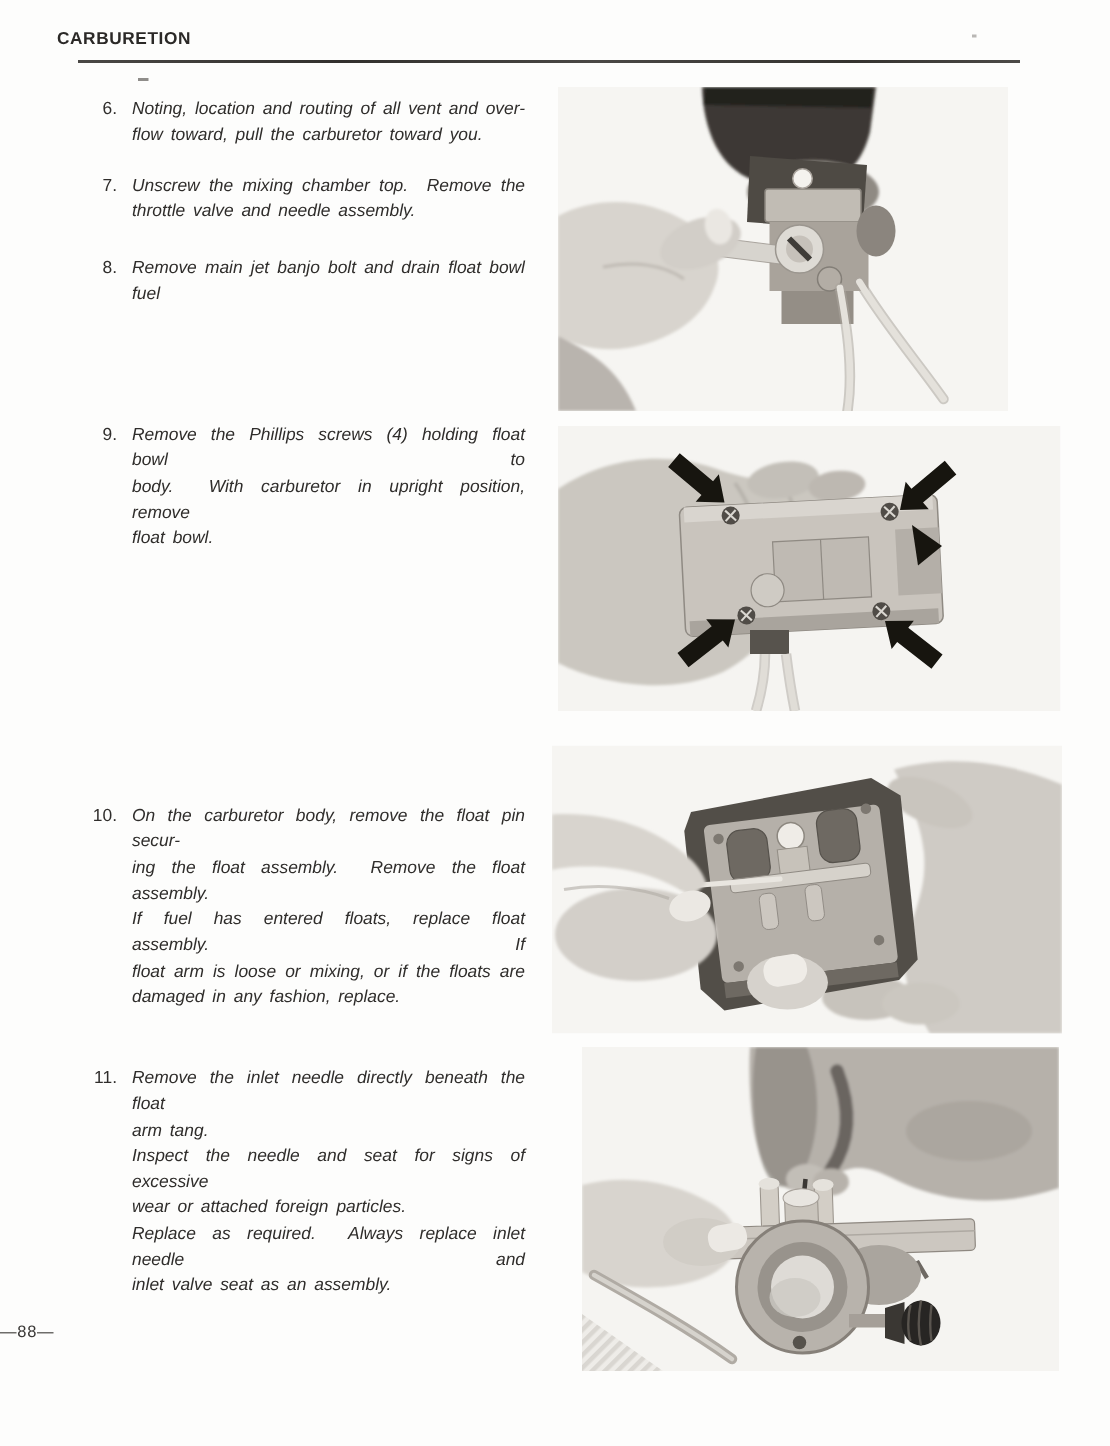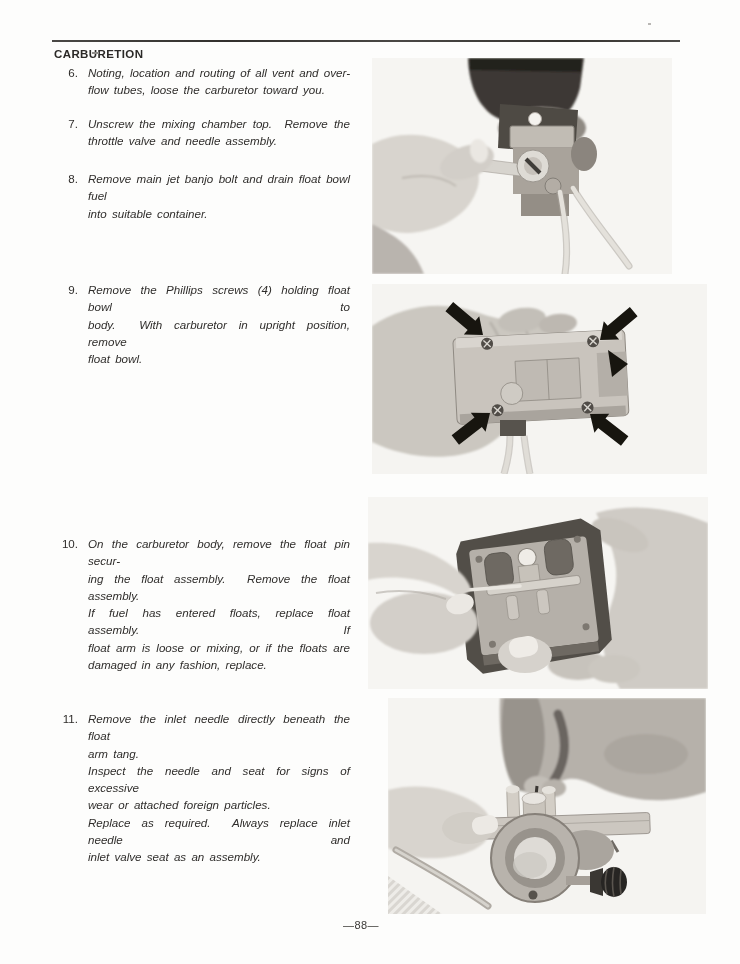--- a/index.html
+++ b/index.html
@@ -1,24 +1,24 @@
 <!DOCTYPE html>
 <html><head>
 <meta charset="utf-8">
 <style>
   html,body{margin:0;padding:0;background:#ffffff;}
   .page{position:relative;width:740px;height:964px;background:#fdfdfc;
         font-family:"Liberation Sans",sans-serif;color:#2f2d2b;overflow:hidden;}
-  .hdr{position:absolute;left:54px;top:20px;font-size:11.5px;font-weight:bold;
-       letter-spacing:.4px;color:#2b2927;margin-top:28px;}
+  .hdr{position:absolute;left:38px;top:20px;font-size:11.5px;font-weight:bold;
+       letter-spacing:.4px;color:#2b2927;}
   .rule{position:absolute;left:52px;top:40px;width:628px;height:2px;
         background:linear-gradient(90deg,#4a4845,#32302d 28%,#4a4845 55%,#35332f 82%,#4c4a47);}
   .dash-artifact{position:absolute;left:92px;top:52px;width:7px;height:2px;background:#8f8d8a;}
   .speck{position:absolute;left:648px;top:23px;width:3px;height:2px;background:#b9b7b4;}
-  .pageno{position:absolute;left:0;top:919px;width:722px;text-align:center;
+  .pageno{position:absolute;left:0;top:882px;width:722px;text-align:left;
           font-size:11px;color:#3a3836;letter-spacing:.5px;}
   .inst{position:absolute;left:0;width:360px;font-size:11.6px;line-height:17.3px;}
   .num{position:absolute;left:40px;width:38px;text-align:right;}
   .ibody{margin-left:88px;width:262px;word-spacing:2px;}
   .para .line{text-align:justify;text-align-last:justify;font-style:italic;}
   .para .line:last-child{text-align-last:left;}
   figure.photo{position:absolute;margin:0;padding:0;}
   figure.photo svg{display:block;width:100%;height:100%;}
   .scanline{position:absolute;left:703px;top:500px;width:1px;height:162px;background:#e3e1dd;}
 </style>
@@ -32,39 +32,38 @@
   <div class="dash-artifact"></div>
   <div class="speck"></div>
   <div class="scanline"></div>
 
   <div id="instructions">
       <div class="inst" style="top: 64px;">
         <div class="num">6.</div>
         <div class="ibody">
           <div class="para">
             <div class="line">Noting, location and routing of all vent and over-</div>
-            <div class="line">flow tubes, loose the carburetor toward you.</div>
+            <div class="line">flow toward, pull the carburetor toward you.</div>
           </div>
         </div>
       </div>
       <div class="inst" style="top: 115px;">
         <div class="num">7.</div>
         <div class="ibody">
           <div class="para">
             <div class="line">Unscrew the mixing chamber top.&nbsp; Remove the</div>
             <div class="line">throttle valve and needle assembly.</div>
           </div>
         </div>
       </div>
       <div class="inst" style="top: 170px;">
         <div class="num">8.</div>
         <div class="ibody">
           <div class="para">
             <div class="line">Remove main jet banjo bolt and drain float bowl fuel</div>
-            <div class="line">into suitable container.</div>
           </div>
         </div>
       </div>
       <div class="inst" style="top: 281px;">
         <div class="num">9.</div>
         <div class="ibody">
           <div class="para">
             <div class="line">Remove the Phillips screws (4) holding float bowl to</div>
             <div class="line">body.&nbsp; With carburetor in upright position, remove</div>
             <div class="line">float bowl.</div>

